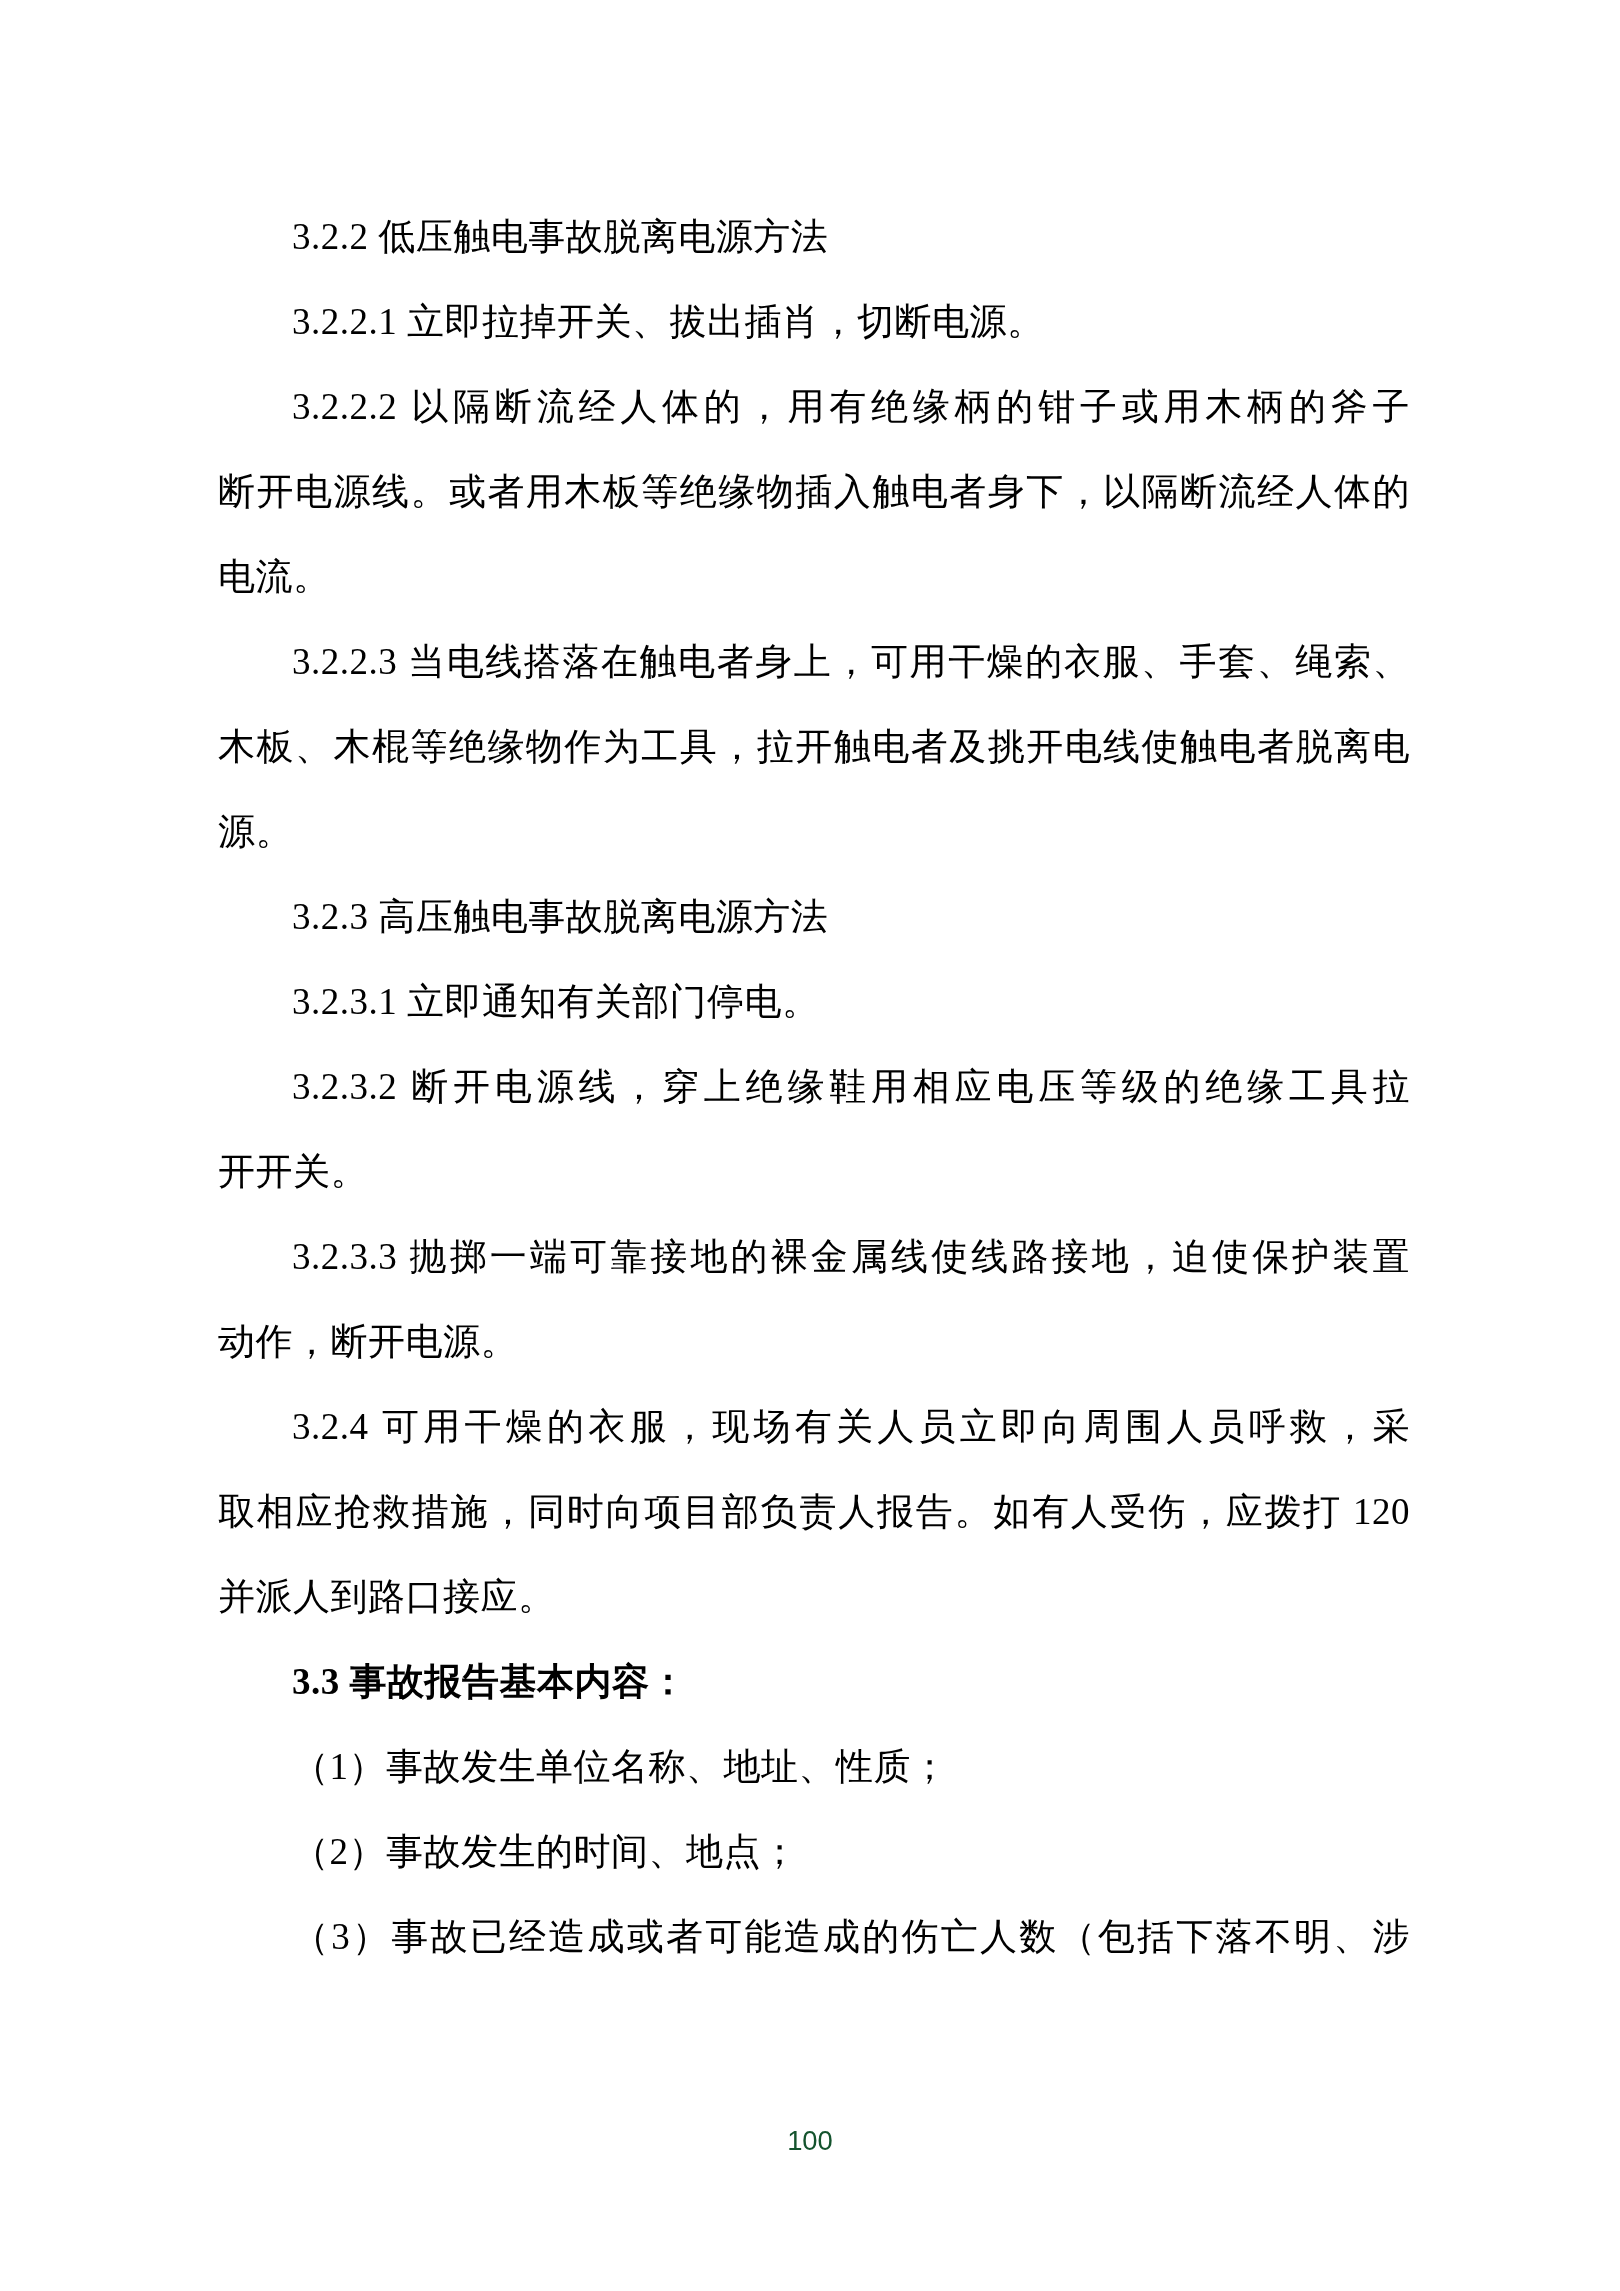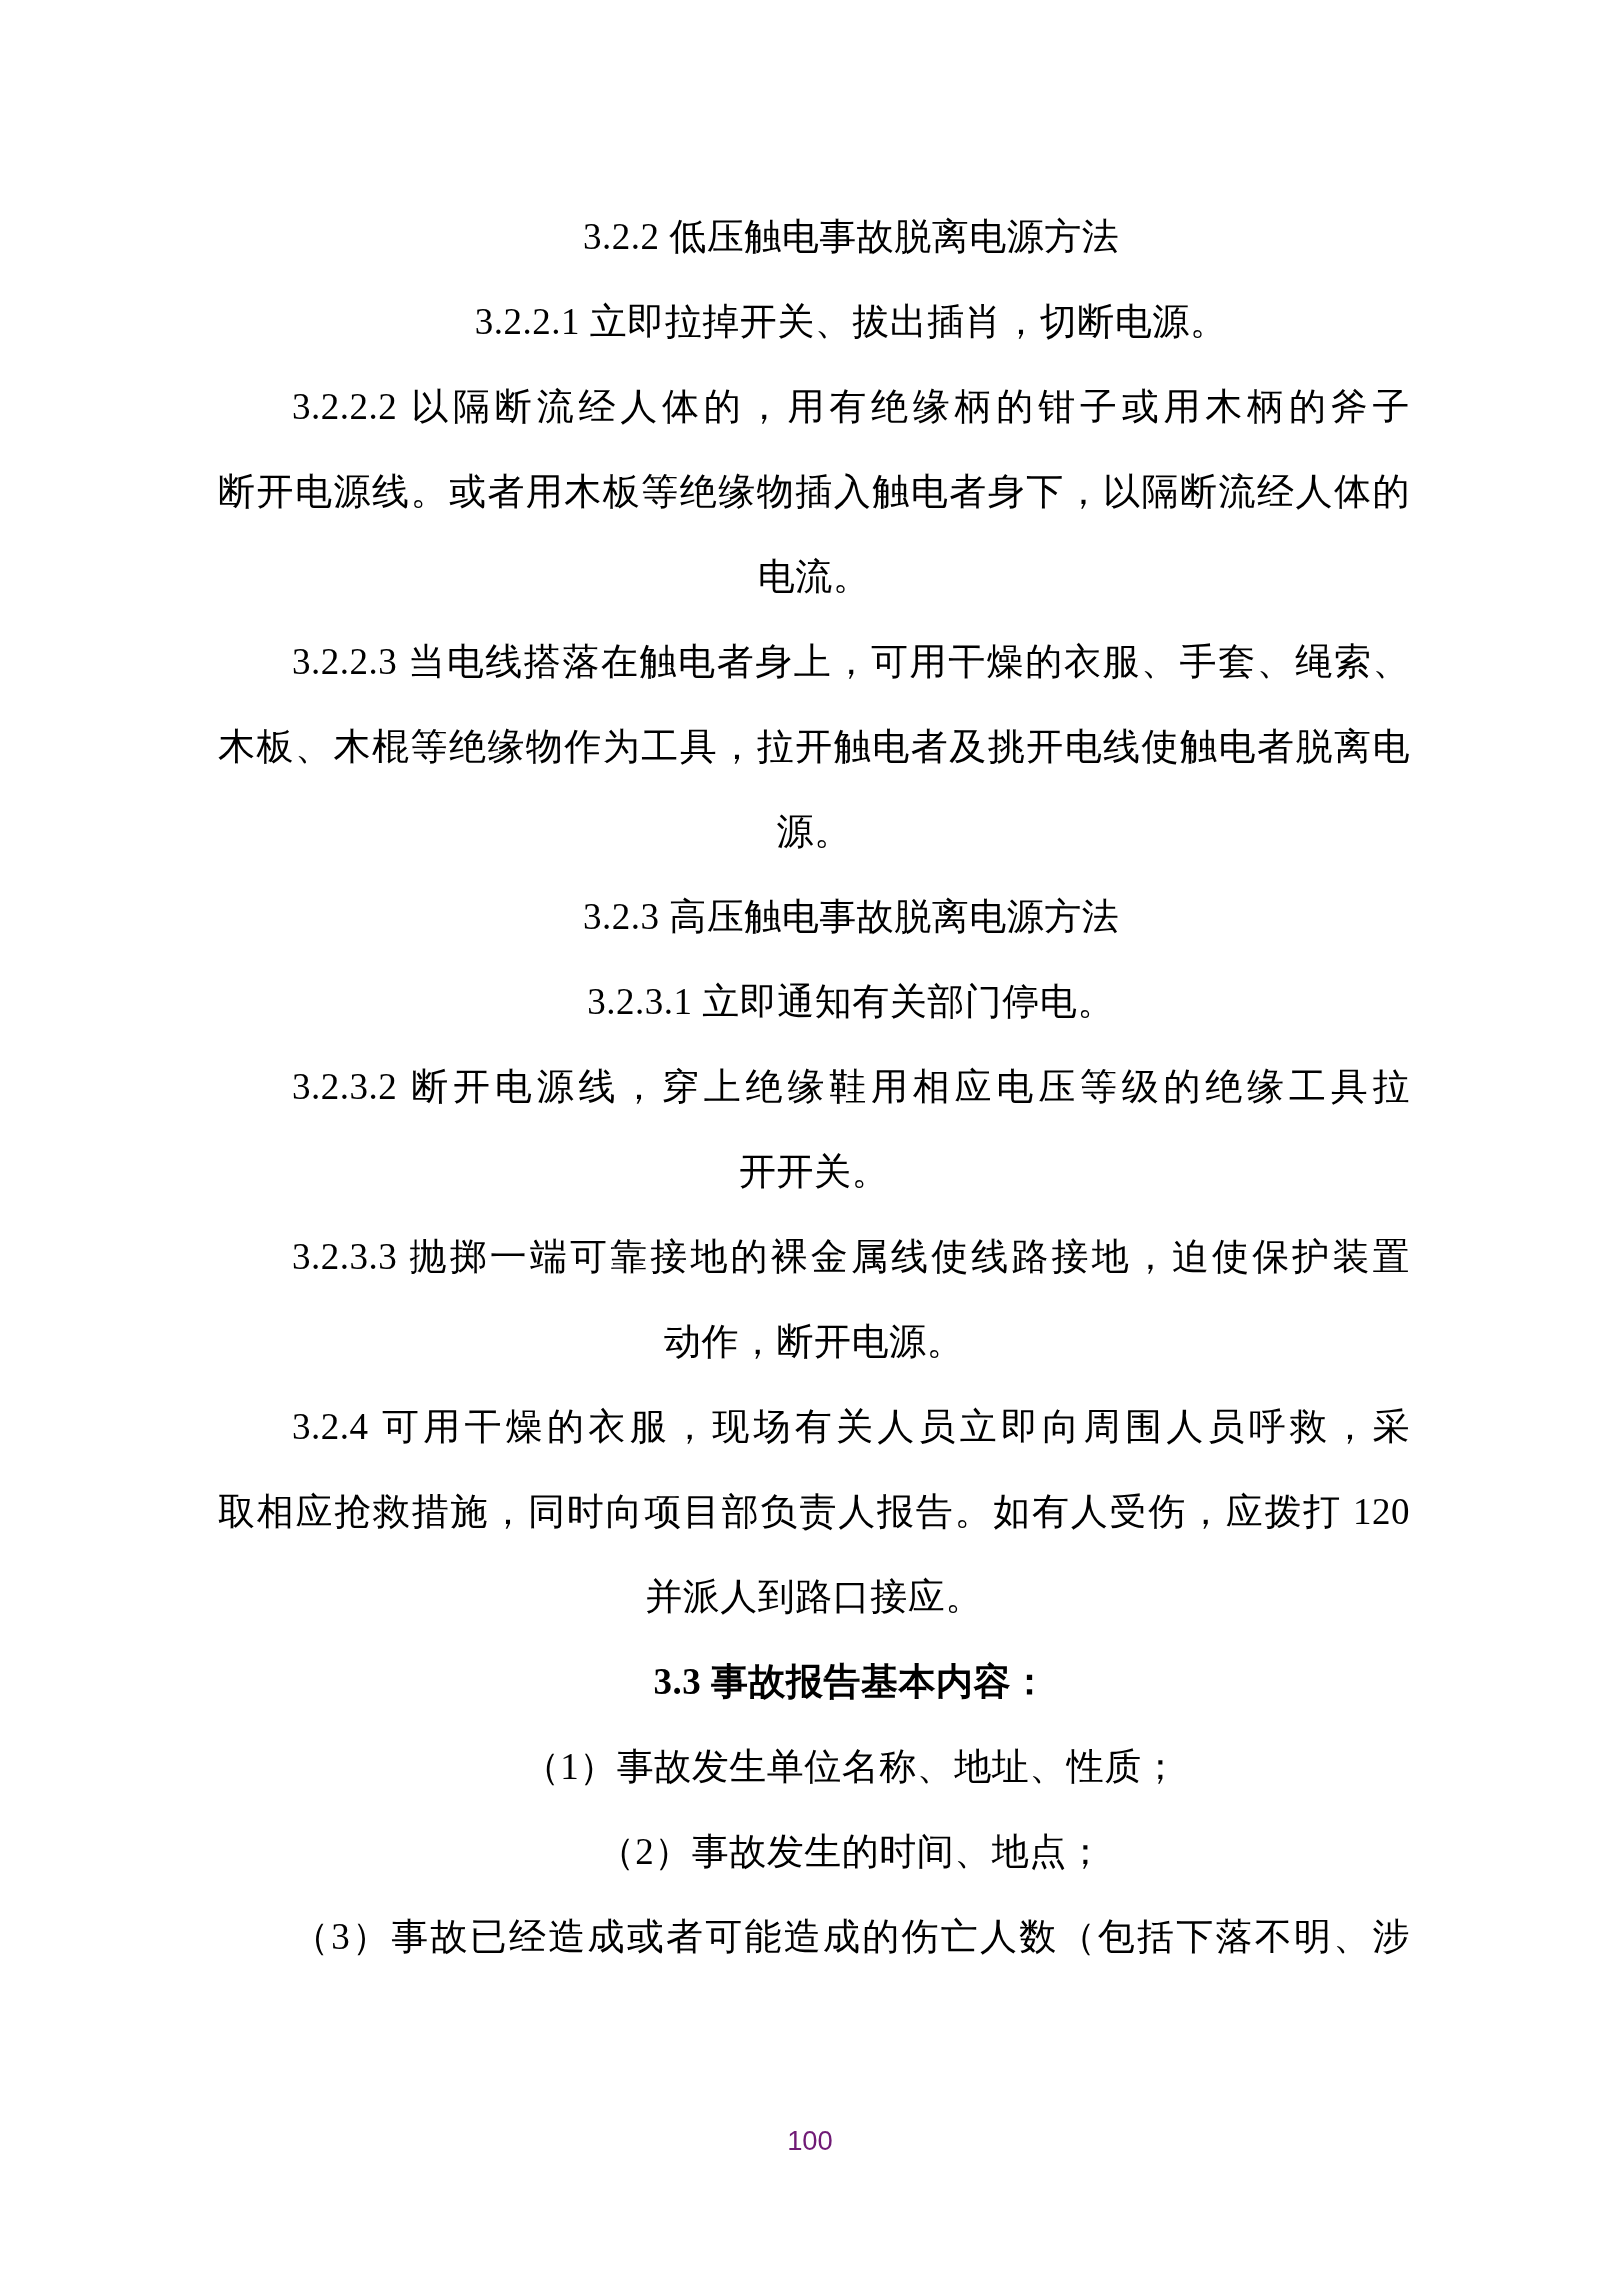--- a/index.html
+++ b/index.html
@@ -25,21 +25,21 @@
     left: 218px;
     top: 194px;
     width: 1192px;
   }
   .line {
     height: 85px;
     line-height: 85px;
     font-size: 37px;
     letter-spacing: 0.5px;
     white-space: nowrap;
-    text-align: center;
+    text-align: left;
   }
   
   .line.j {
     white-space: normal;
     text-align: justify;
     text-align-last: justify;
   }
   
   .line.ind {
     text-indent: 74px;
@@ -50,21 +50,21 @@
   .footer {
     position: absolute;
     left: 0;
     right: 0;
     top: 2120px;
     height: 41px;
     line-height: 41px;
     text-align: center;
     font-size: 27.4px;
     font-family: "Liberation Sans", "DejaVu Sans", sans-serif;
-    color: #701a75;
+    color: #14532d;
   }
 </style>
 </head>
 <body>
 
 <div class="page">
   <div class="content">
     <div class="line ind">3.2.2 低压触电事故脱离电源方法</div>
     <div class="line ind">3.2.2.1 立即拉掉开关、拔出插肖，切断电源。</div>
     <div class="line ind j">3.2.2.2 以隔断流经人体的，用有绝缘柄的钳子或用木柄的斧子</div>

